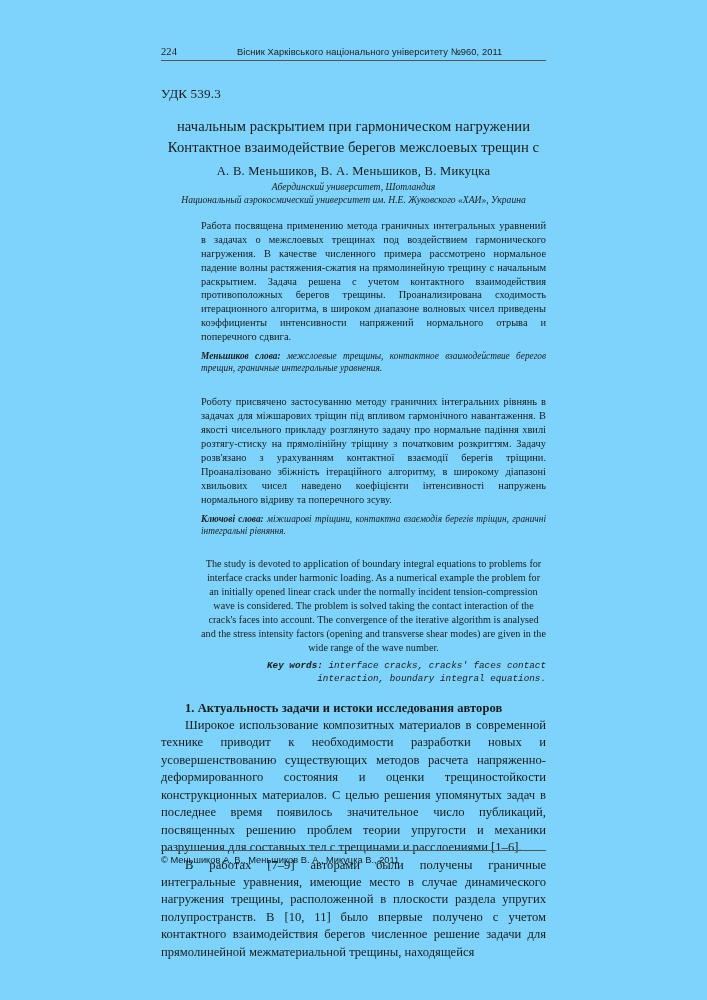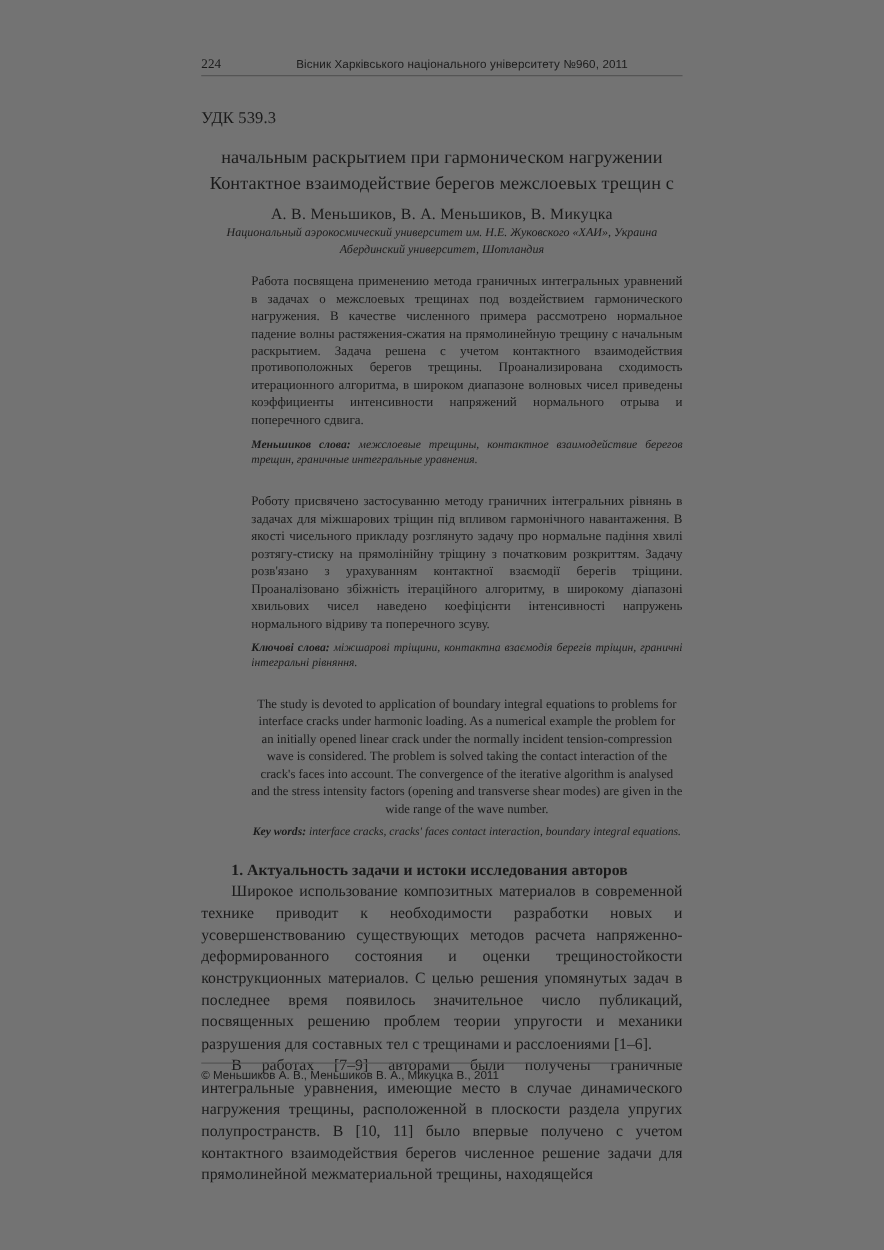--- a/index.html
+++ b/index.html
@@ -8,21 +8,21 @@
     background: #ffffff;
   }
   body {
     font-family: "Liberation Serif", "DejaVu Serif", serif;
     color: #1a1a1a;
   }
   #page {
     position: relative;
     width: 707px;
     height: 1000px;
-    background: #737373;
+    background: #7dd3fc;
     overflow: hidden;
     box-sizing: border-box;
   }
   .sheet {
     position: absolute;
     left: 0;
     top: 0;
     width: 707px;
     height: 830px;
     padding: 0;
@@ -110,21 +110,21 @@
   .kw b {
     font-style: italic;
     font-weight: bold;
   }
   .block-gap { height: 11px; }
   .abs-en .abs-p {
     text-align: center;
     font-size: 10.2px;
     line-height: 1.36;
   }
-  .abs-en .kw { text-align: center; }
+  .abs-en .kw { text-align: right; font-family: Liberation Mono, monospace; }
 
   
   .bodywrap {
     margin-top: 16px;
     width: 385px;
   }
   .sechead {
     font-weight: bold;
     font-size: 12.5px;
     text-indent: 24px;
@@ -175,22 +175,22 @@
       <div class="udc">УДК 539.3</div>
 
       <div class="title">
         <div>начальным раскрытием при гармоническом нагружении</div>
         <div>Контактное взаимодействие берегов межслоевых трещин с</div>
       </div>
 
       <div class="authors">А. В. Меньшиков, В. А. Меньшиков, В. Микуцка</div>
 
       <div class="affil">
+        <div>Абердинский университет, Шотландия</div>
         <div>Национальный аэрокосмический университет им. Н.Е. Жуковского «ХАИ», Украина</div>
-        <div>Абердинский университет, Шотландия</div>
       </div>
 
       <div class="abswrap">
 
         <div class="abs-ru">
           <p class="abs-p">Работа посвящена применению метода граничных интегральных уравнений в задачах о межслоевых трещинах под воздействием гармонического нагружения. В качестве численного примера рассмотрено нормальное падение волны растяжения-сжатия на прямолинейную трещину с начальным раскрытием. Задача решена с учетом контактного взаимодействия противоположных берегов трещины. Проанализирована сходимость итерационного алгоритма, в широком диапазоне волновых чисел приведены коэффициенты интенсивности напряжений нормального отрыва и поперечного сдвига.</p>
           <p class="kw">
             <b>Меньшиков слова:</b>
             <span>межслоевые трещины, контактное взаимодействие берегов трещин, граничные интегральные уравнения.</span>
           </p>

